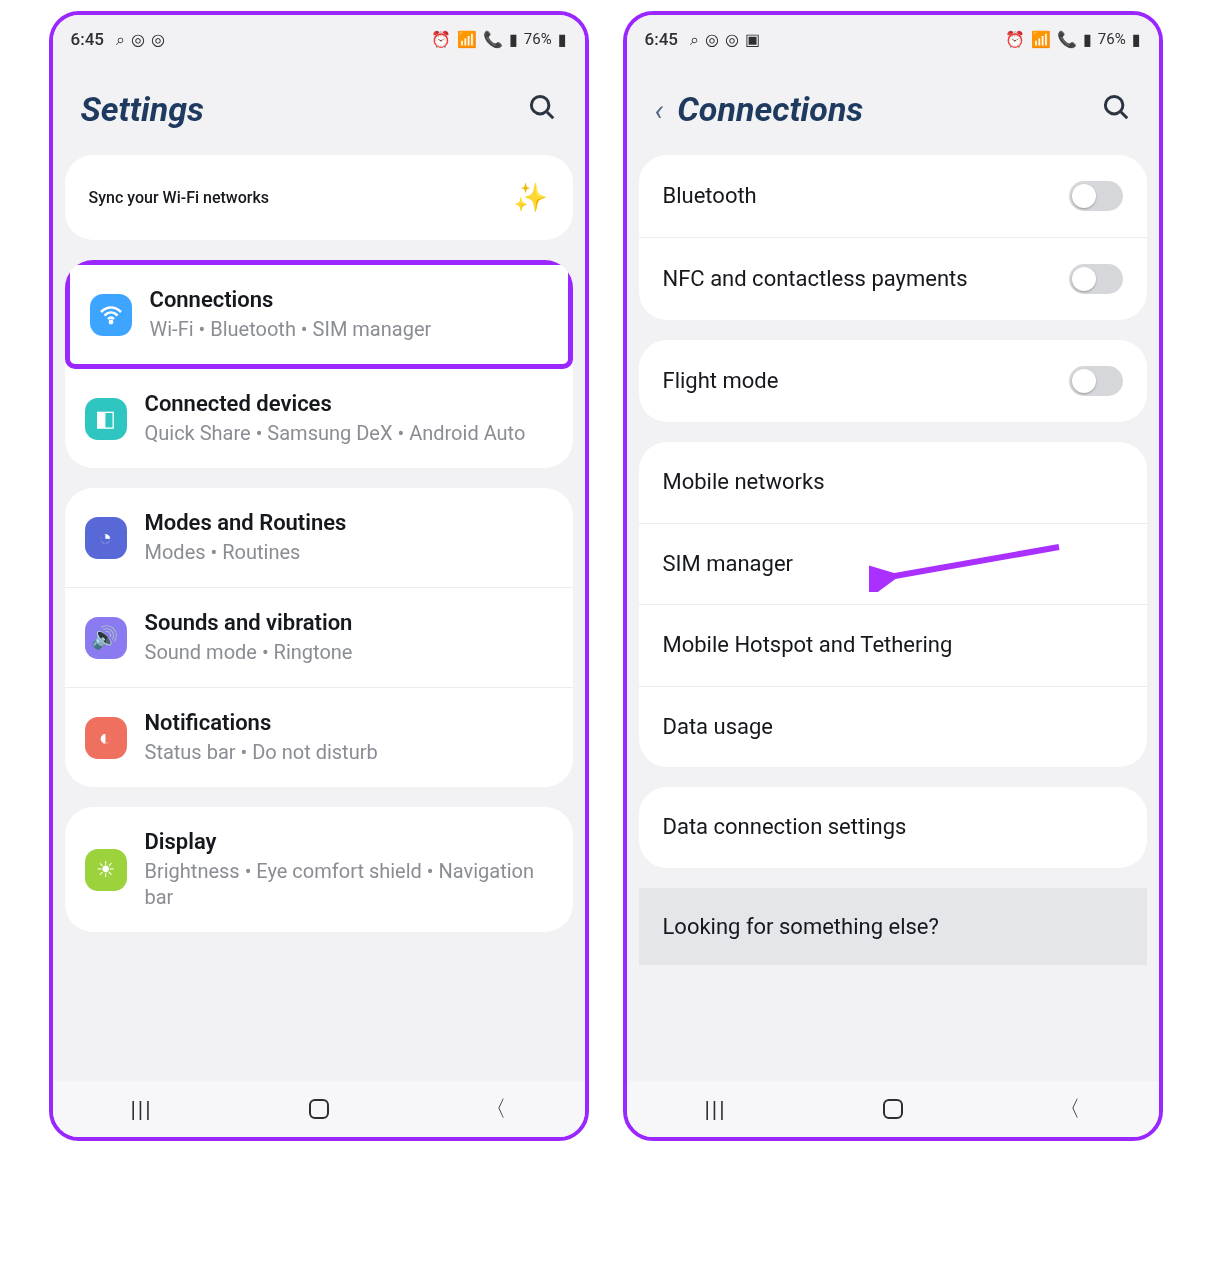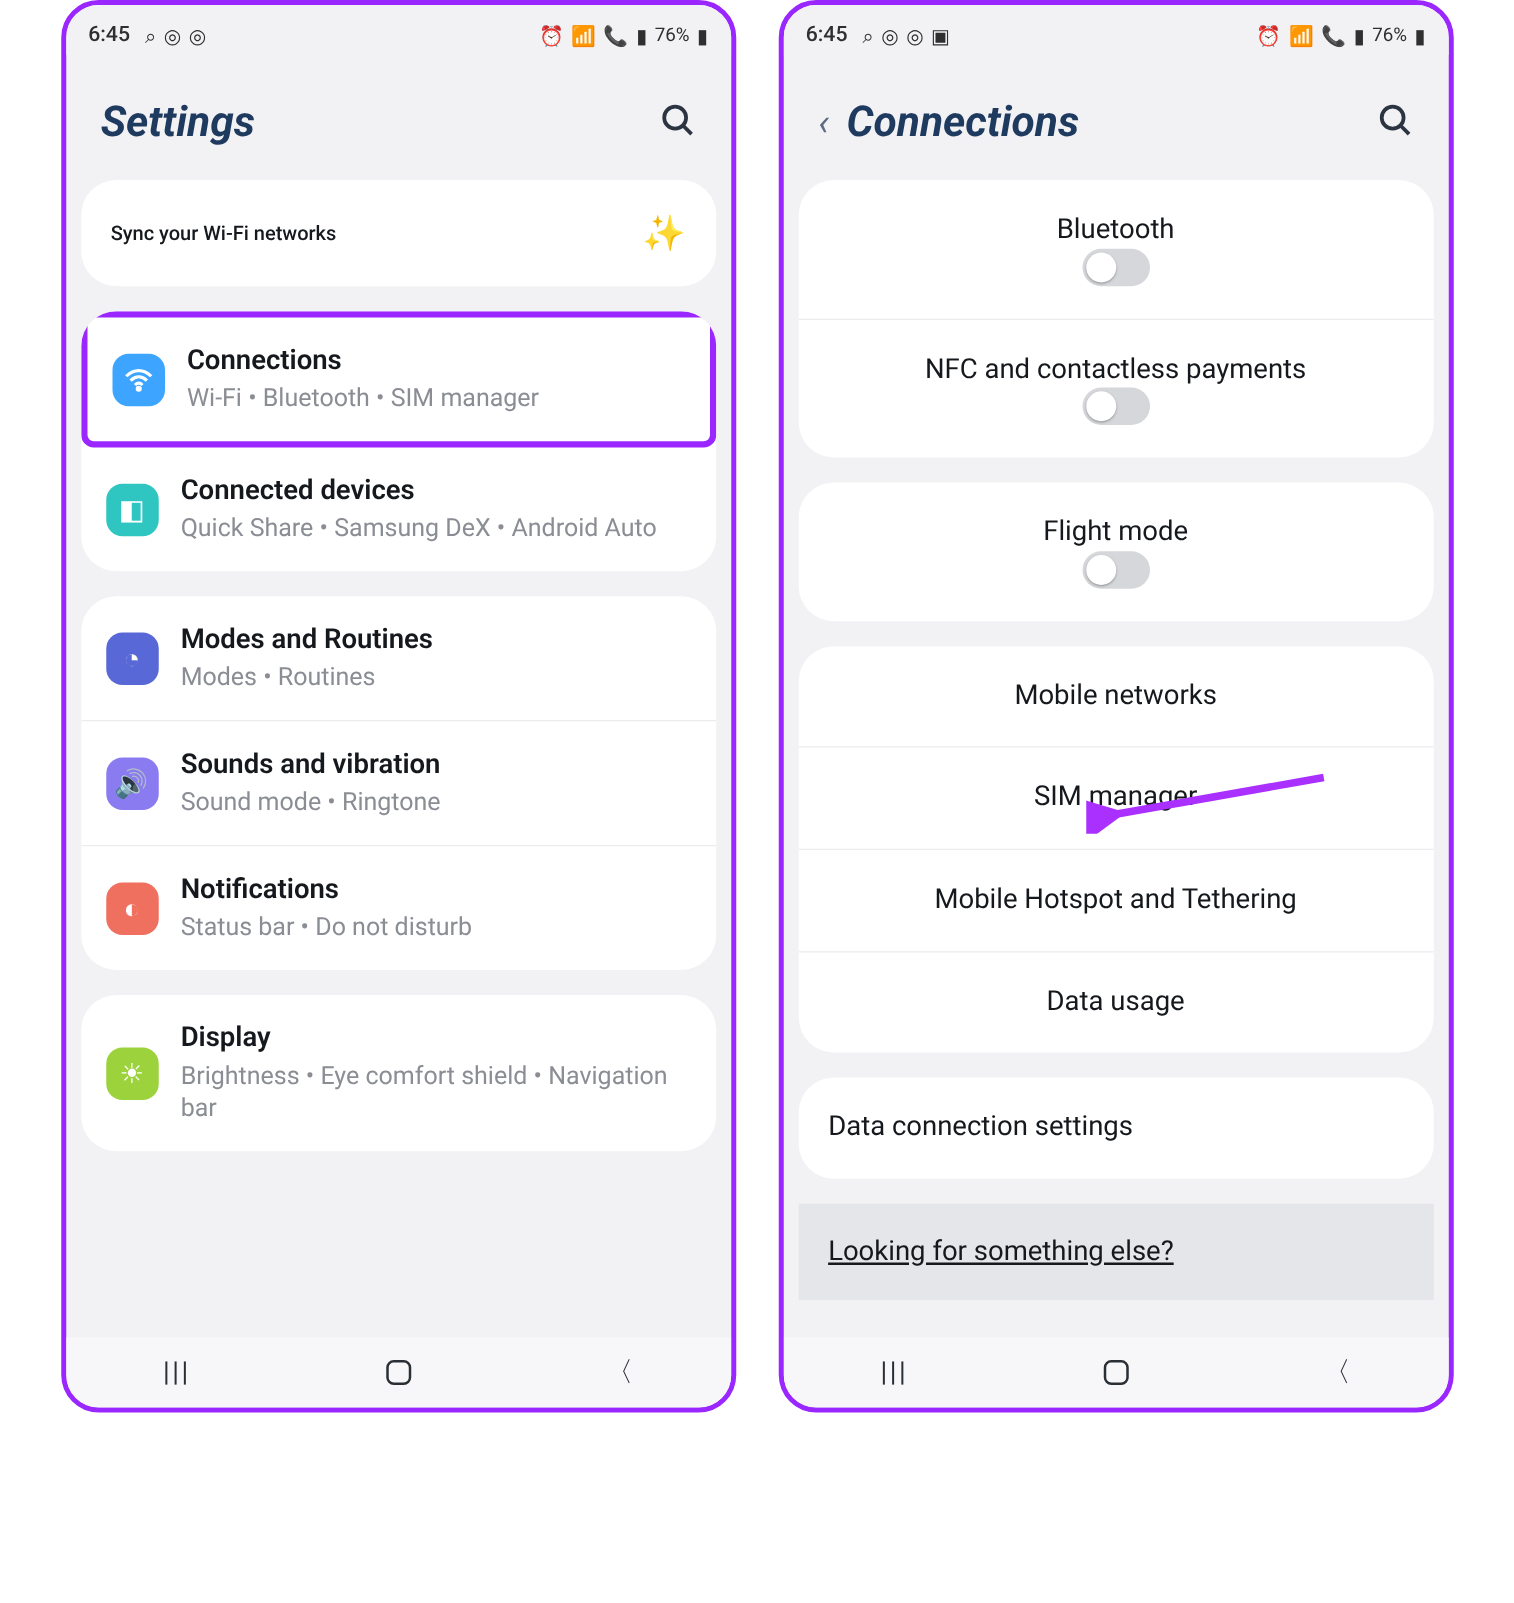--- a/index.html
+++ b/index.html
@@ -15,21 +15,21 @@
     width: 540px;
     height: 1130px;
     border: 4px solid #9a27ff;
     border-radius: 30px;
     background: #f2f2f5;
     overflow: hidden;
     position: relative;
     display: flex;
     flex-direction: column;
   }
-  .row-wrap { display: flex; gap: 34px; padding: 0; margin: 0 auto; }
+  .row-wrap { display: flex; gap: 34px; padding: 0; margin: 11px auto; }
   
   .status-bar {
     height: 40px;
     display: flex;
     justify-content: space-between;
     align-items: center;
     padding: 8px 18px 0;
     font-size: 17px;
     color:#2f2f2f;
     background:#f2f2f5;
@@ -93,35 +93,34 @@
   .row-text .row-title { font-size: 22px; font-weight:600; color:#15181c; }
   .row-text .row-sub { font-size: 20px; color:#8a8d93; margin-top:4px; line-height:1.3; }
   .highlight-box { border:5px solid #9a27ff; border-radius:10px; }
   
   .conn-row {
     padding: 26px 24px;
     display:flex;
     justify-content:space-between;
     align-items:center;
     border-bottom:1px solid #ececef;
-    flex-direction:column;
   }
   .conn-row:last-child { border-bottom:none; }
   .conn-label { font-size:22px; color:#15181c; max-width:320px; line-height:1.3; }
   .toggle {
     width:54px; height:30px; border-radius:15px;
     background:#d5d7da; position:relative;
   }
   .toggle::after {
     content:""; position:absolute; left:3px; top:3px;
     width:24px; height:24px; border-radius:50%; background:#fff;
     box-shadow:0 1px 2px rgba(0,0,0,.3);
   }
   .single-card { padding: 26px 24px; }
-  .bottom-prompt { background:#e5e6ea; padding:26px 24px; font-size:22px; color:#15181c;text-decoration:underline; }
+  .bottom-prompt { background:#e5e6ea; padding:26px 24px; font-size:22px; color:#15181c; }
   
   .nav-bar {
     height:56px;
     display:flex;
     justify-content:space-around;
     align-items:center;
     background:#f7f7f9;
   }
   .nav-bar div { color:#2a2f36; font-size:22px; }
   .nav-recents{letter-spacing:2px;}

